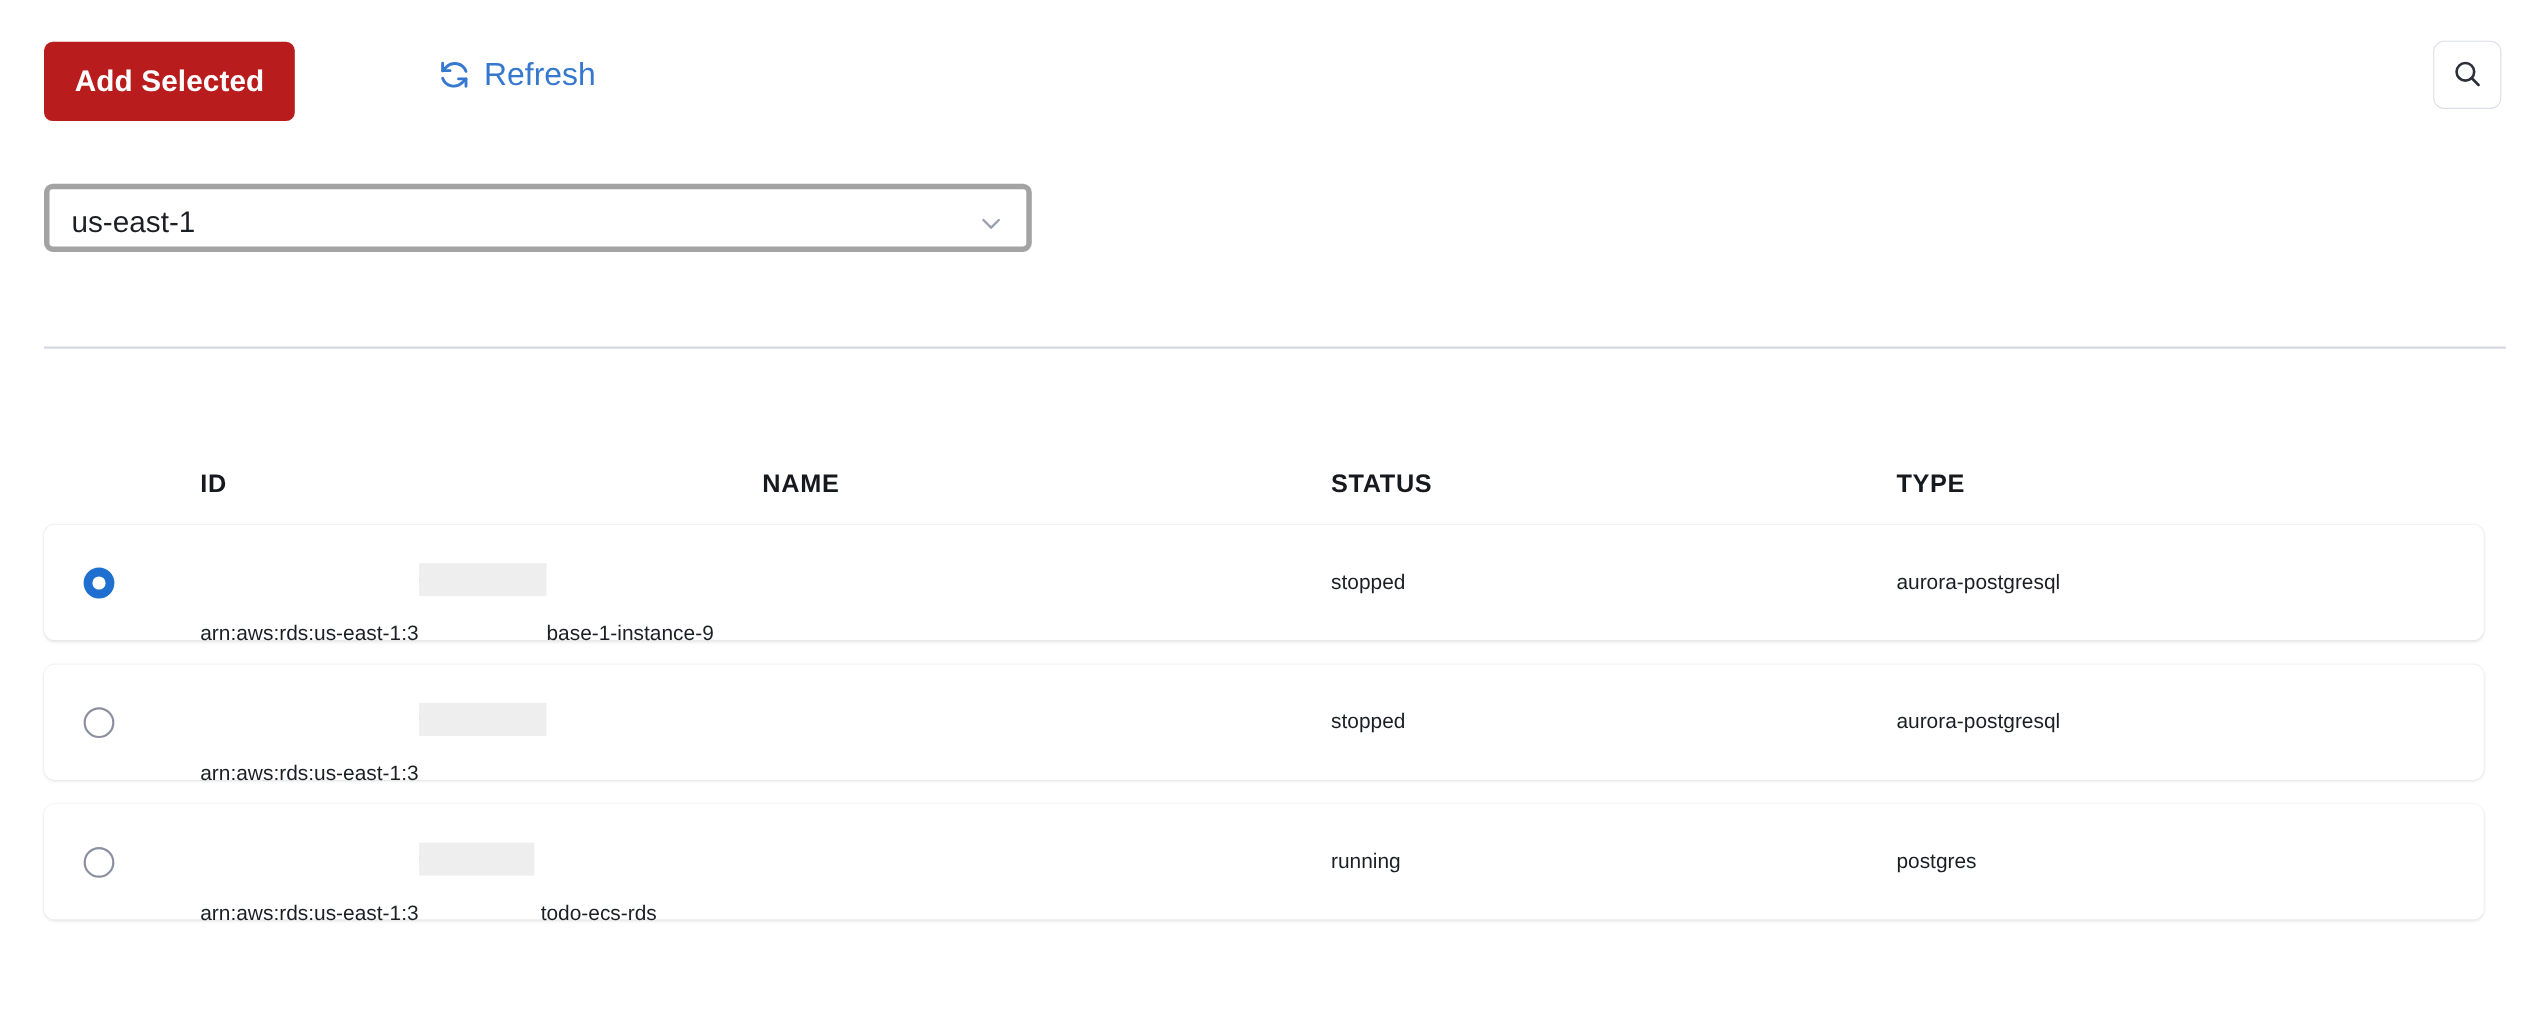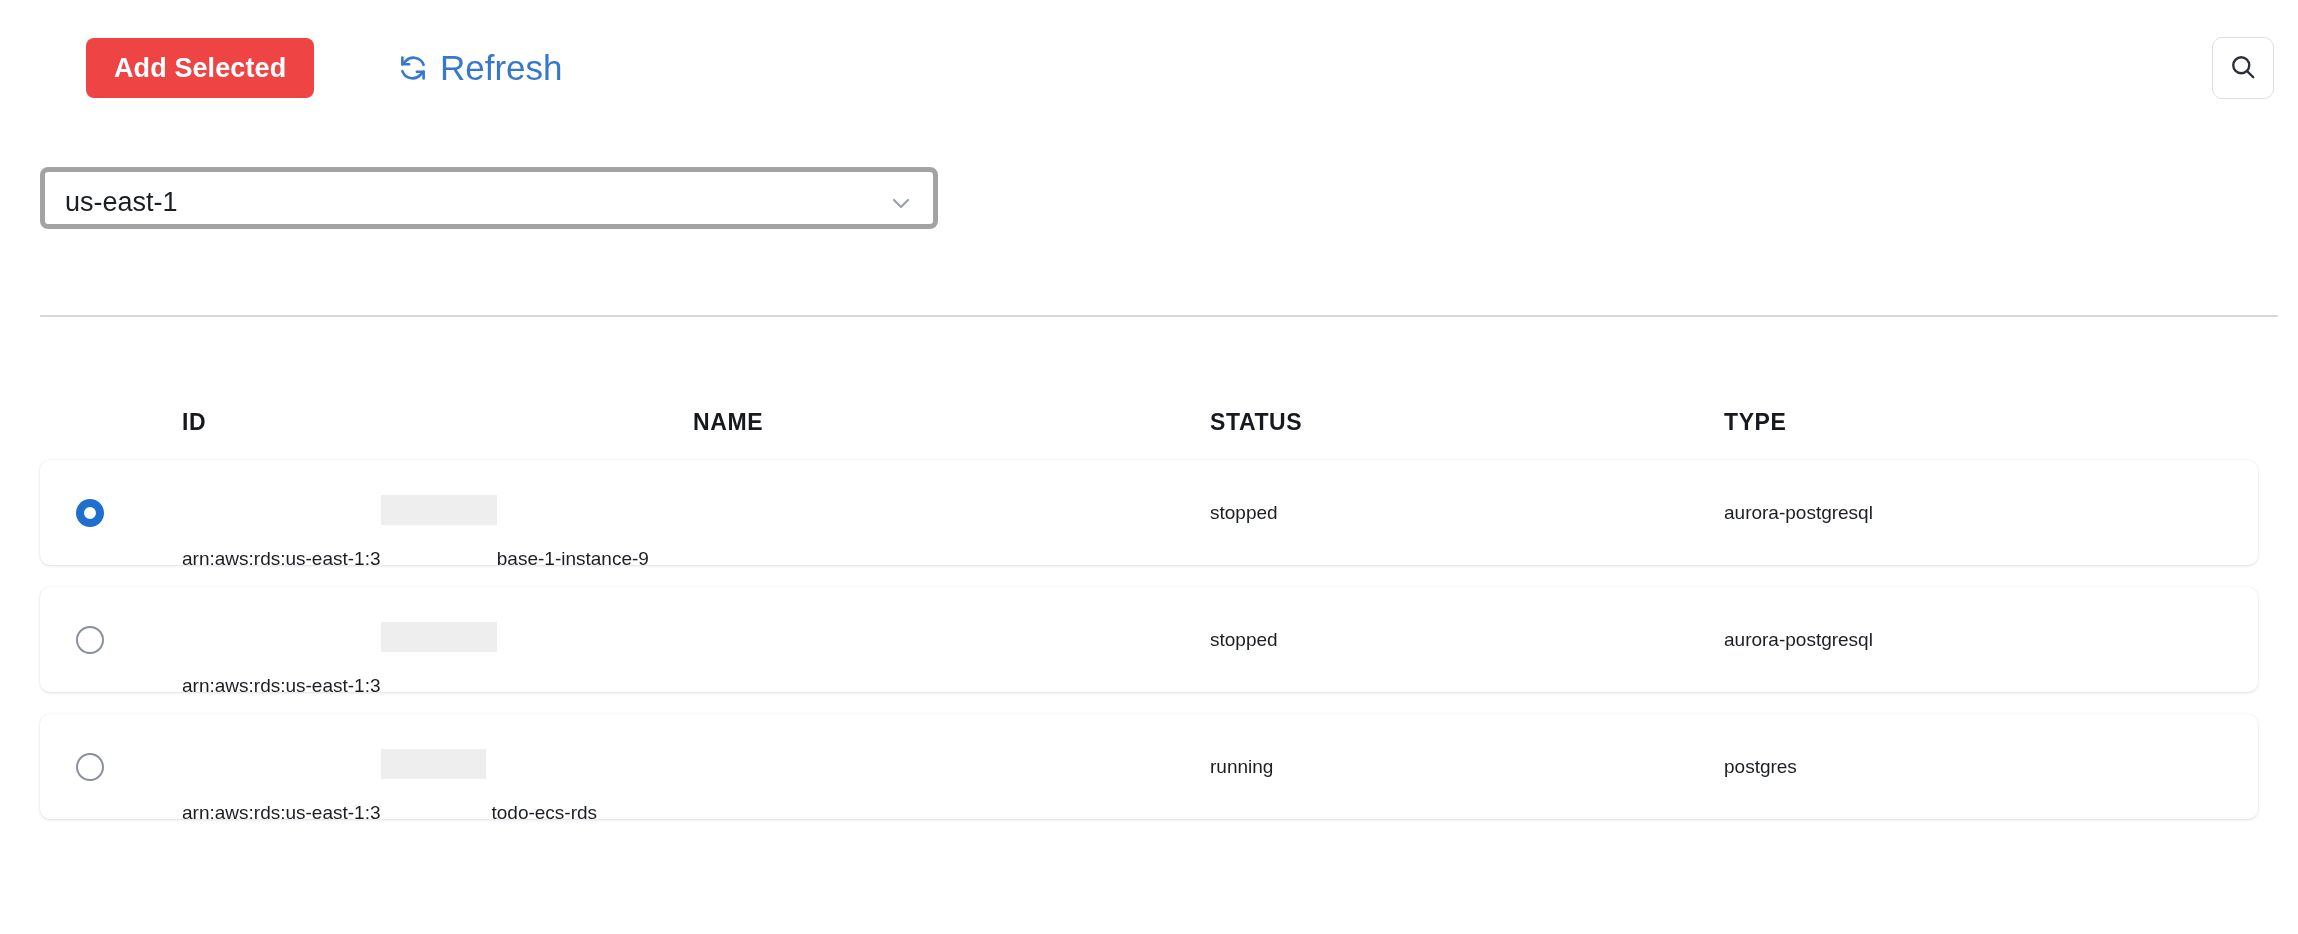--- a/index.html
+++ b/index.html
@@ -22,48 +22,47 @@
   .toolbar {
     position: absolute;
     left: 0; top: 0;
     width: 2298px;
     height: 120px;
   }
   .btn-primary {
     position: absolute;
     left: 40px;
     top: 38px;
-    height: 60px;
+    height: 72px;
     padding: 0 28px;
-    background: #ef4444;
+    background: #b91c1c;
     color: #ffffff;
     border: none;
     border-radius: 8px;
     font-family: "Liberation Sans", sans-serif;
     font-size: 27px;
     font-weight: bold;
     letter-spacing: 0.1px;
     cursor: pointer;
     line-height: 60px;
-    margin-left: 46px;
   }
   .btn-refresh {
     position: absolute;
     left: 398px;
     top: 46px;
     height: 44px;
     display: flex;
     align-items: center;
     gap: 12px;
     background: transparent;
     border: none;
     padding: 0;
     color: #3578ce;
     font-family: "Liberation Sans", sans-serif;
-    font-size: 35px;
+    font-size: 29px;
     cursor: pointer;
   }
   .btn-refresh .refresh-glyph {
     display: inline-flex;
     width: 30px;
     height: 30px;
     align-items: center;
     justify-content: center;
   }
   .btn-search {
@@ -119,21 +118,21 @@
     top: 315px;
     width: 2238px;
     height: 2px;
     background: #d4d8e3;
   }
 
   
   .table {
     position: absolute;
     left: 0;
-    top: 395px;
+    top: 412px;
     width: 2298px;
   }
   .thead {
     position: relative;
     height: 65px;
   }
   .th {
     position: absolute;
     top: 14px;
     font-size: 23px;

